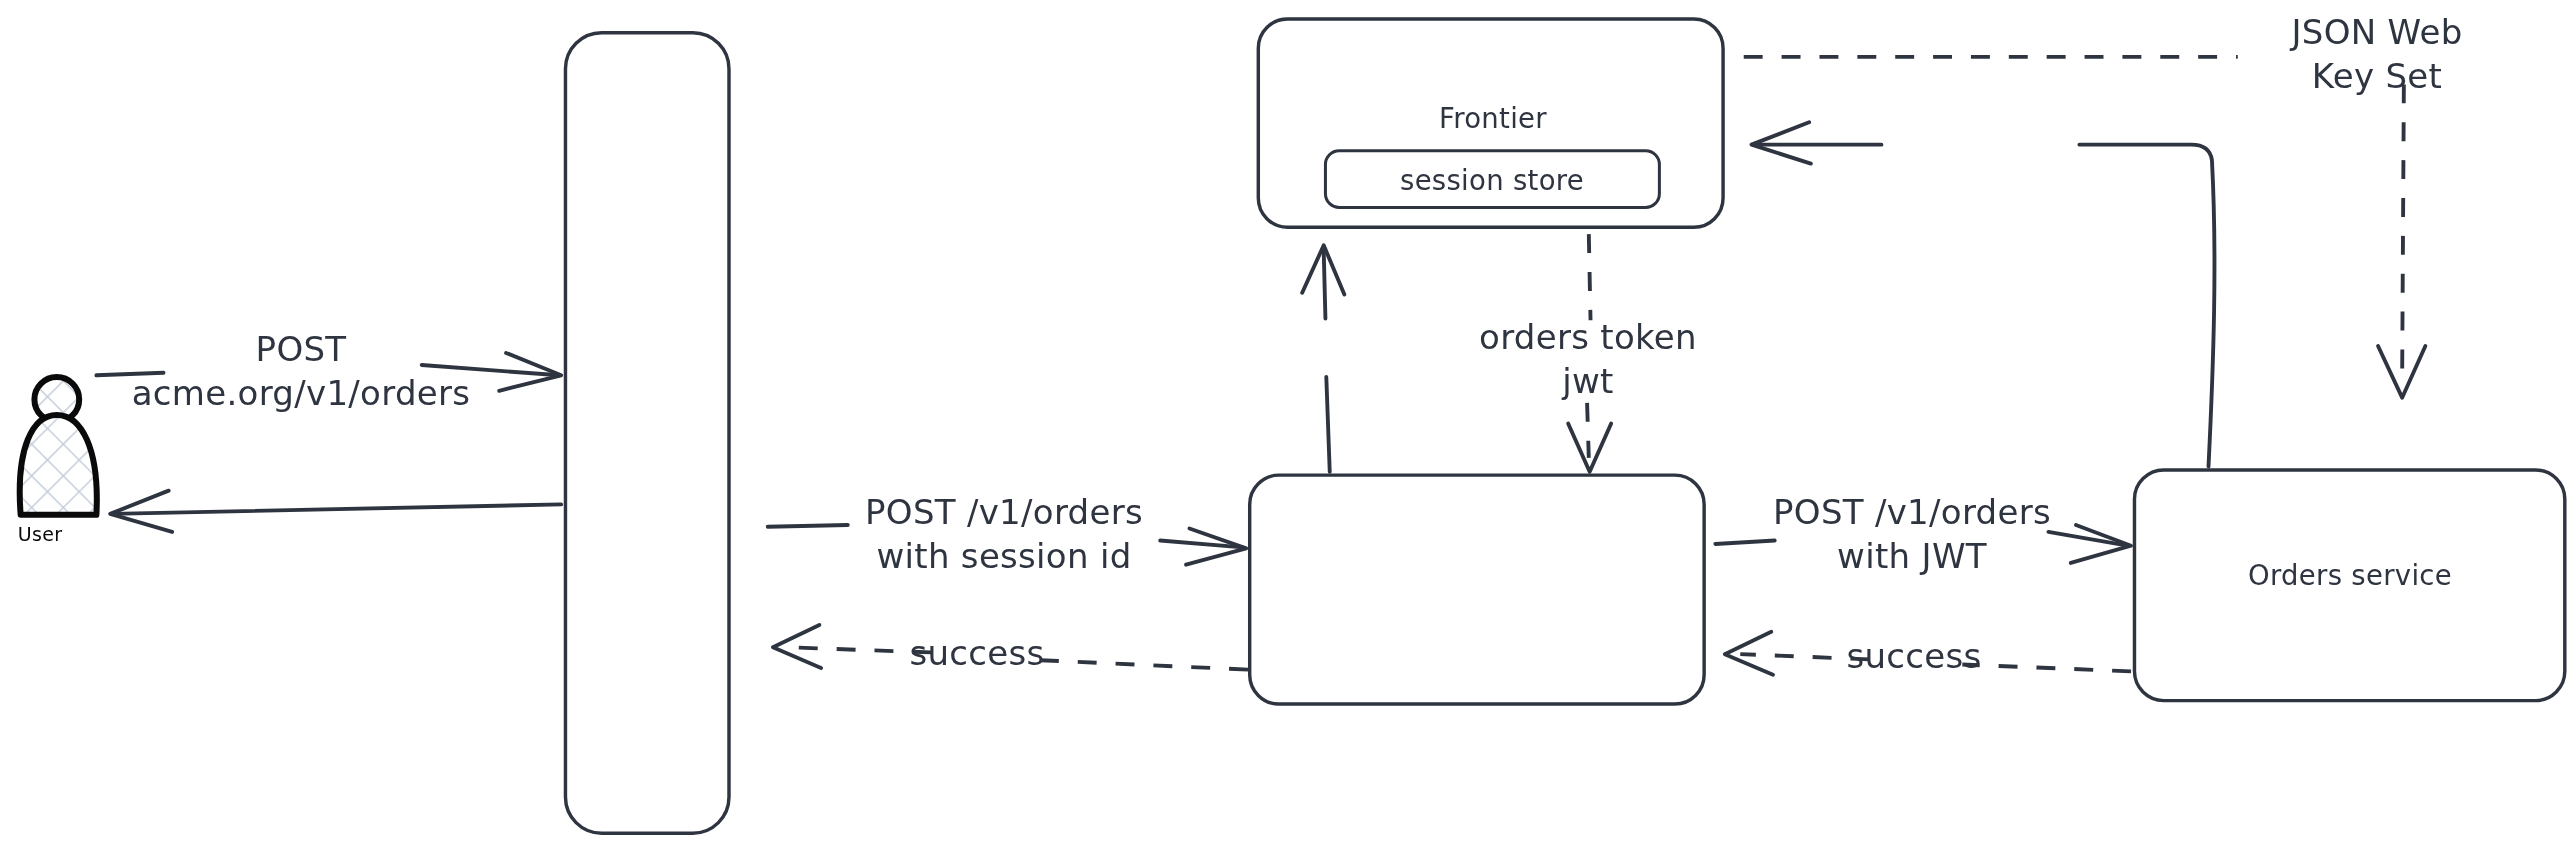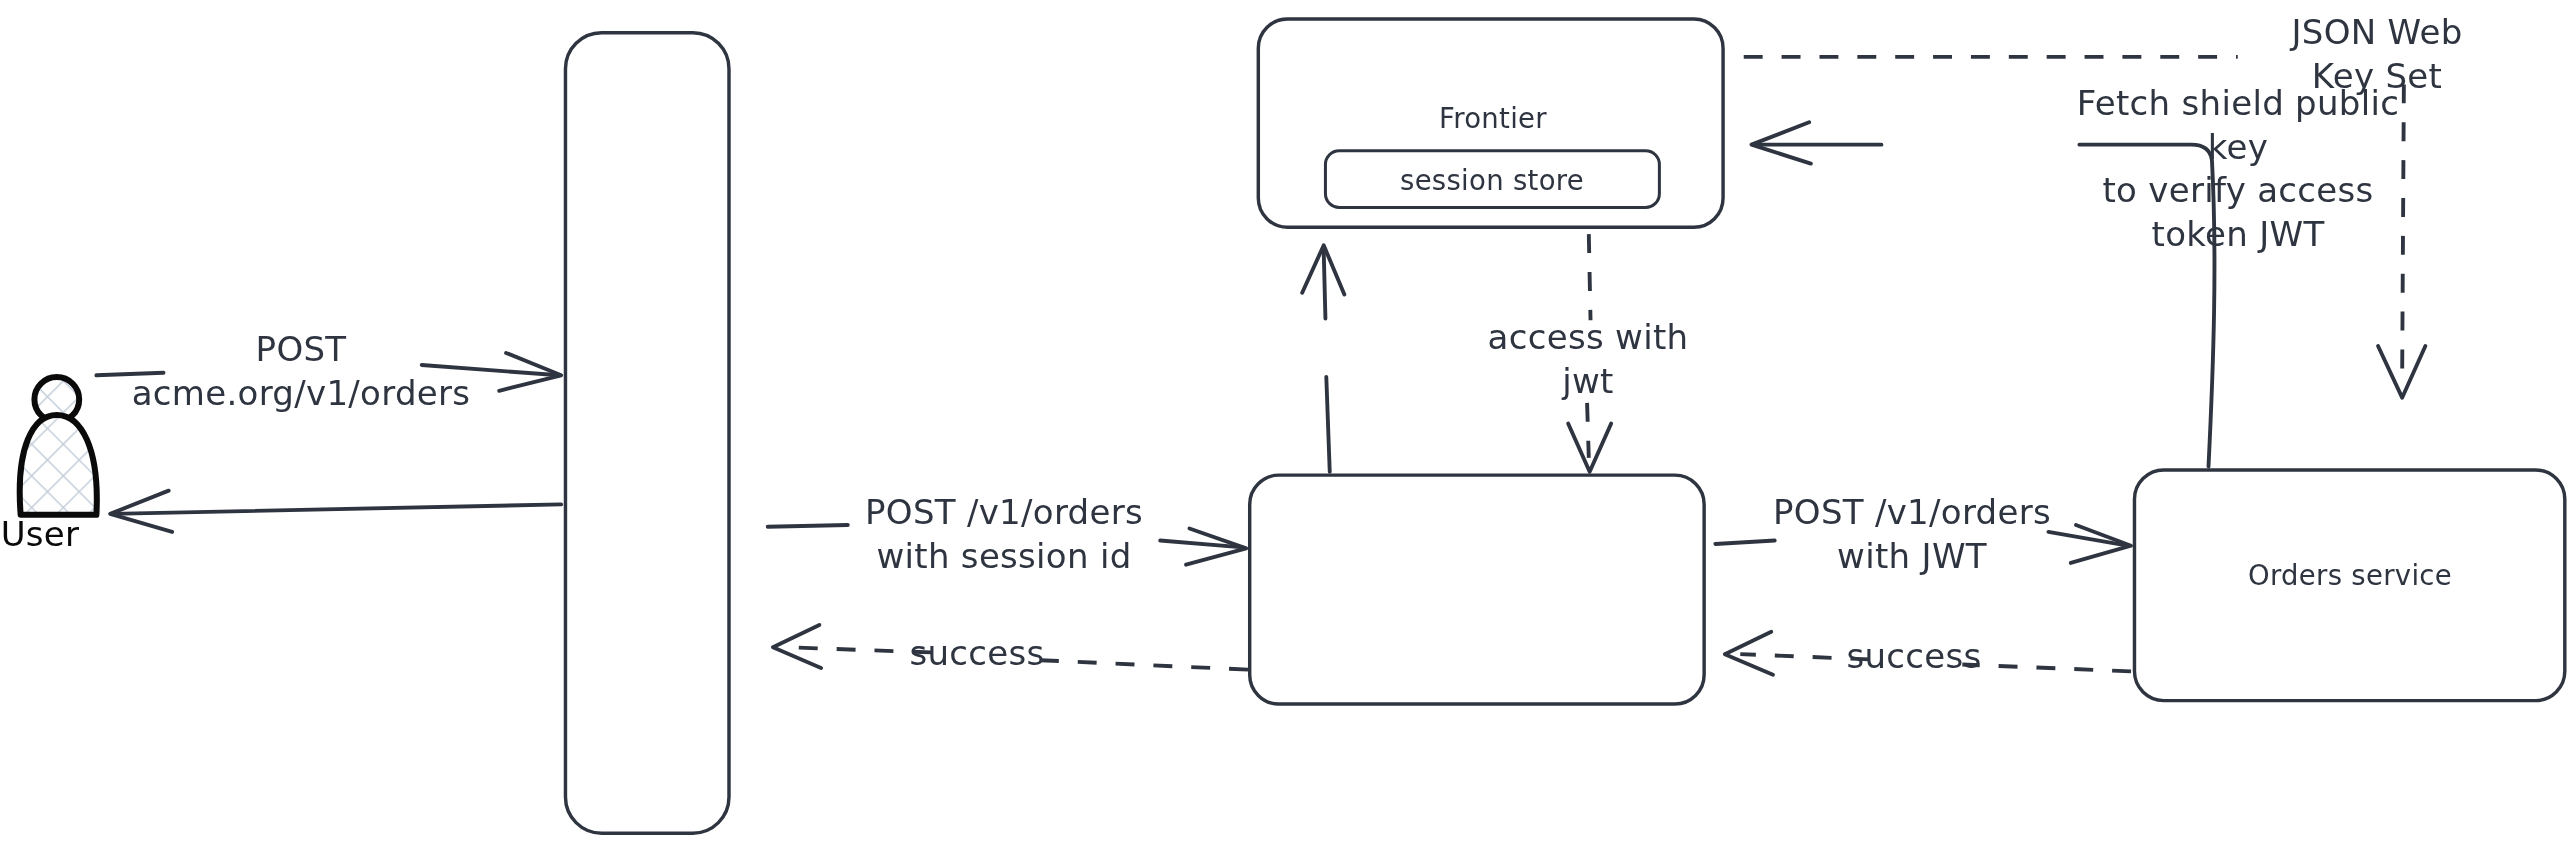--- a/index.html
+++ b/index.html
@@ -84,21 +84,21 @@
   }
   .node-lbl {
     font-size: 27.5px;
     line-height: 1.32;
   }
   .edge-lbl {
     font-size: 34px;
     line-height: 1.28;
   }
   .user-lbl {
-    font-size: 34px;
+    font-size: 19px;
     color: #0a0a0a;
   }
 </style>
 </head>
 <body>
 
 <div id="diagram-root">
 
   <svg class="canvas" viewBox="0 0 2993 984" xmlns="http://www.w3.org/2000/svg">
     <defs>
@@ -206,28 +206,25 @@
 
   <div class="lbl edge-lbl" style="left:301px; top:372px;">POST
 acme.org/v1/orders</div>
 
   <div class="lbl edge-lbl" style="left:1004px; top:535px;">POST /v1/orders
 with session id</div>
 
   <div class="lbl edge-lbl" style="left:977px; top:654px;">success</div>
 
 
-  <div class="lbl edge-lbl" style="left:1588px; top:360px;">access with
+  <div class="lbl edge-lbl" style="left:1588px; top:360px;">orders token
 jwt</div>
 
   <div class="lbl edge-lbl" style="left:1912px; top:535px;">POST /v1/orders
 with JWT</div>
 
   <div class="lbl edge-lbl" style="left:1914px; top:657px;">success</div>
 
-  <div class="lbl edge-lbl" style="left:2238px; top:169px;">Fetch shield public key
-to verify access
-token JWT</div>
 
   <div class="lbl edge-lbl" style="left:2377px; top:55px;">JSON Web Key Set</div>
 
 </div>
 
 
 </body></html>

